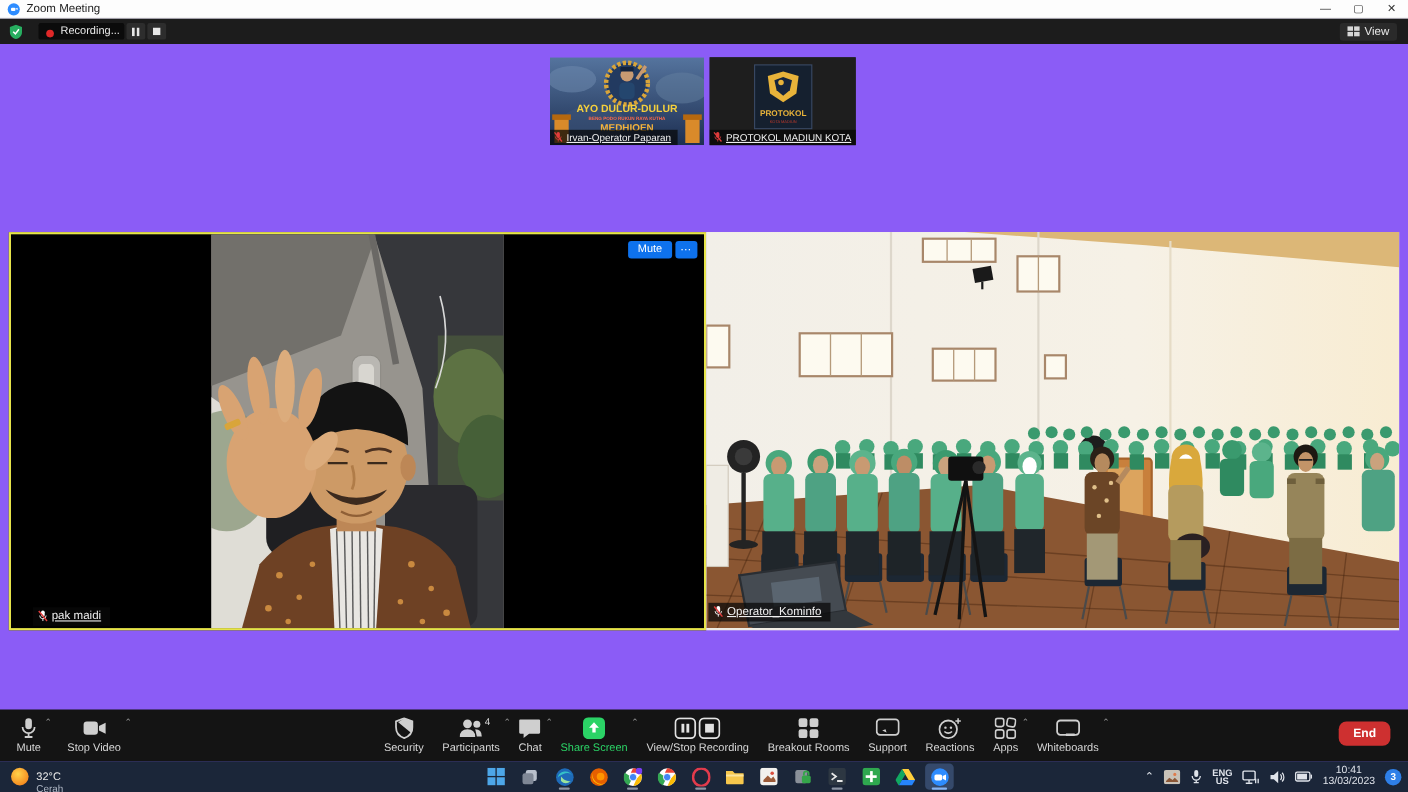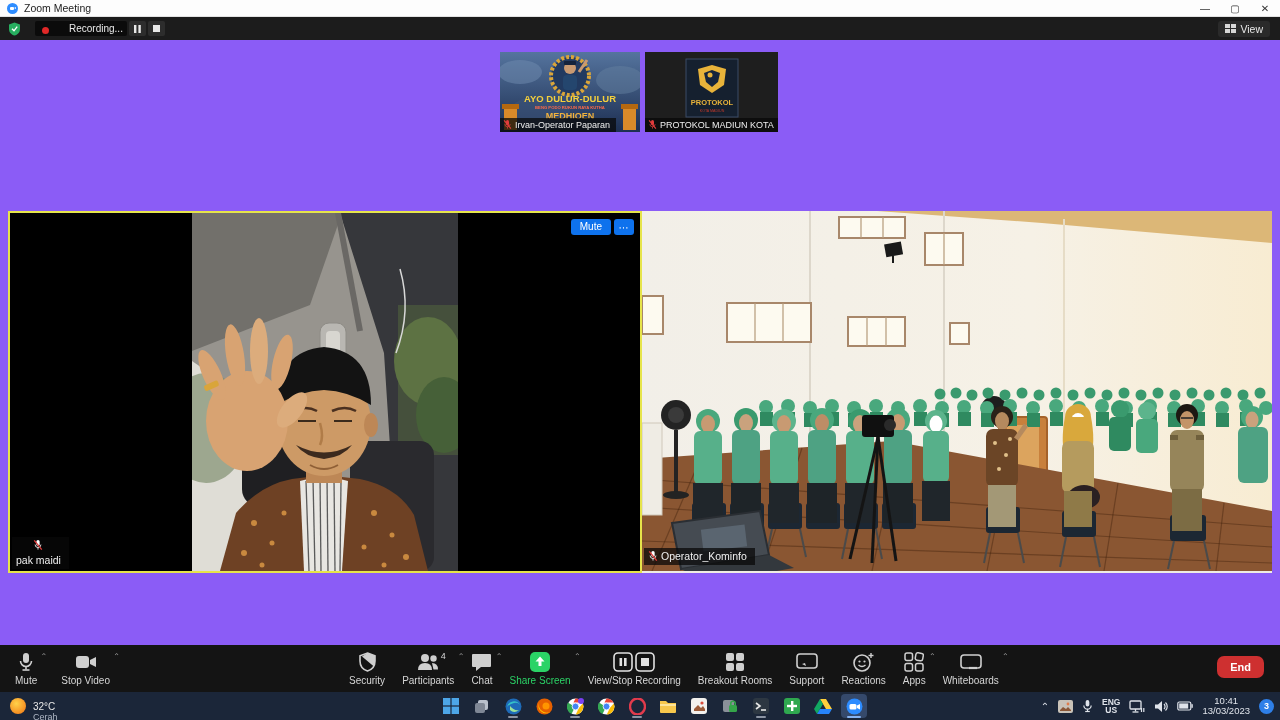--- a/index.html
+++ b/index.html
@@ -17,38 +17,38 @@
   .title-text { font-size:10.5px; color:#1d1d1d; }
   .wincontrols { margin-left:auto; display:flex; height:100%; }
   .wbtn { width:30px; height:100%; display:flex; align-items:center; justify-content:center;
           font-size:10px; color:#333; }
 
   
   .meetbar { position:absolute; left:0; top:17px; width:1280px; height:23px; background:#1c1c1c;
              display:flex; align-items:center; }
   .shield { margin-left:8px; }
   .recwrap { margin-left:14px; display:flex; align-items:flex-end; background:#0b0b0b;
-             padding:2px 4px 2px 7px; border-radius:2px; gap:20px;}
+             padding:2px 4px 2px 7px; border-radius:2px; gap:6px;}
   .recdot { width:7px; height:7px; border-radius:50%; background:#e02828; }
   .rectext { font-size:10px; color:#e9e9e9; }
   .recbtn { width:17px; height:15px; background:#2d2d2d; border-radius:2px; display:flex;
             align-items:center; justify-content:center; margin-left:2px;}
   .viewbtn { margin-left:auto; margin-right:10px; display:flex; align-items:center; gap:4px;
              background:#2a2a2a; border-radius:3px; padding:2px 7px;}
   .viewbtn span { font-size:10.5px; color:#e8e8e8; }
   .gridico { display:grid; grid-template-columns:5px 5px; grid-gap:1px; }
   .gridico i { width:5px; height:4px; background:#d7d7d7; display:block;}
 
   
   .thumb { position:absolute; top:52px; height:80px; overflow:hidden; }
   .thumb1 { left:500px; width:140px; }
   .thumb2 { left:645px; width:133px; background:#1f1f1f; display:flex; align-items:center; justify-content:center;}
   .ntag { position:absolute; left:0; bottom:0; display:flex; align-items:center; gap:3px;
           background:rgba(8,8,8,.74); color:#efefef; font-size:9px; padding:1px 6px 2px 3px;
-          white-space:nowrap; }
+          white-space:nowrap;text-decoration:underline; }
   .ntag-lg { font-size:10.5px; padding:2px 8px 3px 4px; }
 
   
   .video { position:absolute; top:211px; height:362px; overflow:hidden; }
   .vleft { left:8px; width:634px; border:2px solid #e6e44a; background:#000; }
   .vright{ left:642px; width:630px; background:#efece3; }
   .portrait { position:absolute; left:182px; top:0; width:266px; height:358px; }
   .vctrl { position:absolute; top:6px; right:6px; display:flex; gap:3px; }
   .mutebtn { background:#0e72ed; color:#fff; font-size:10px; padding:2px 9px 3px; border-radius:3px; }
   .morebtn { background:#0e72ed; color:#fff; font-size:10px; width:20px; border-radius:3px;
@@ -252,21 +252,21 @@
           <ellipse cx="90" cy="149" rx="9" ry="28" fill="#d8a372" transform="rotate(13 90 149)"></ellipse>
           <ellipse cx="100" cy="197" rx="10" ry="21" fill="#dcac7c" transform="rotate(38 100 197)"></ellipse>
           <rect x="12" y="170" width="15" height="6" rx="2" fill="#d9a53a" transform="rotate(-24 19 173)"></rect>
         </g>
       </svg>
     </div>
     <div class="vctrl">
       <div class="mutebtn">Mute</div>
       <div class="morebtn">⋯</div>
     </div>
-    <div class="ntag ntag-lg" style="left:2px; bottom:2px;flex-direction:column;">
+    <div class="ntag ntag-lg" style="left:20px; bottom:2px;">
       <svg width="10" height="12" viewBox="0 0 12 14">
         <rect x="4" y="1" width="4" height="7" rx="2" fill="#fff"></rect>
         <path d="M2.5,6.5 a3.5,3.5 0 0 0 7,0" stroke="#fff" fill="none"></path>
         <line x1="6" y1="10" x2="6" y2="12.5" stroke="#fff"></line>
         <line x1="1.5" y1="1.5" x2="10.5" y2="12.5" stroke="#e03c3c" stroke-width="1.6"></line>
       </svg>
       <span>pak maidi</span>
     </div>
   </div>
 

